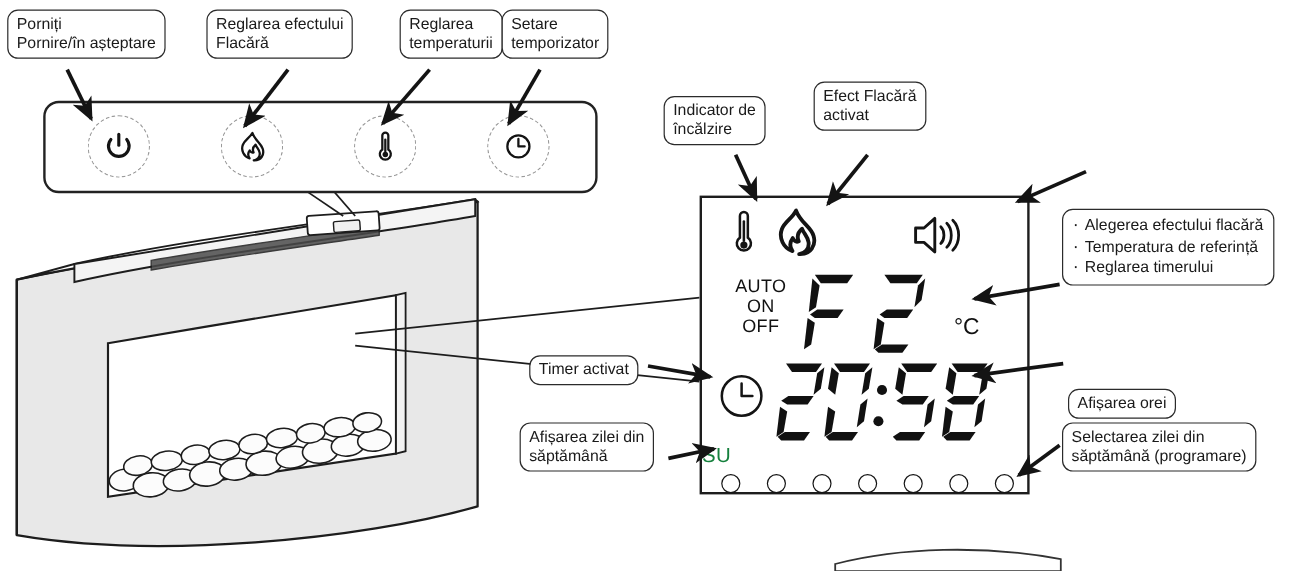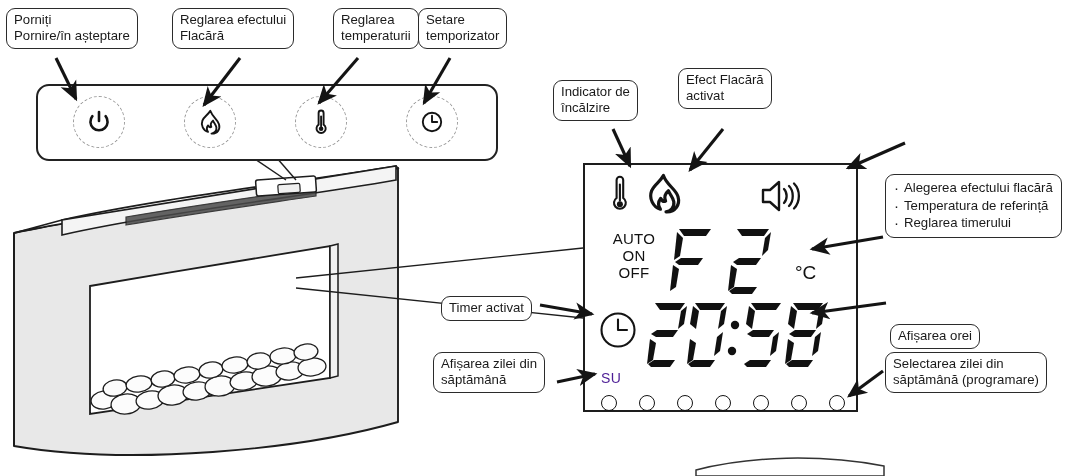--- a/index.html
+++ b/index.html
@@ -103,24 +103,24 @@
     left:14px;top:146px;
     width:38px;height:38px;
   }
   .seg-time{
     position:absolute;
     left:60px;top:134px;
     width:182px;height:70px;
   }
   .daylabel{
     position:absolute;
-    left:16px;top:205px;
-    font-size:14px;
+    left:0;top:205px;
+    font-size:17px;
     letter-spacing:.4px;
-    color:#4c1d95;
+    color:#15803d;
   }
   .daydots{
     position:absolute;
     left:16px;top:230px;
     width:246px;height:17px;
   }
   .daydots .dot{
     position:absolute;
     width:16px;height:16px;
     border:1.9px solid #141414;

